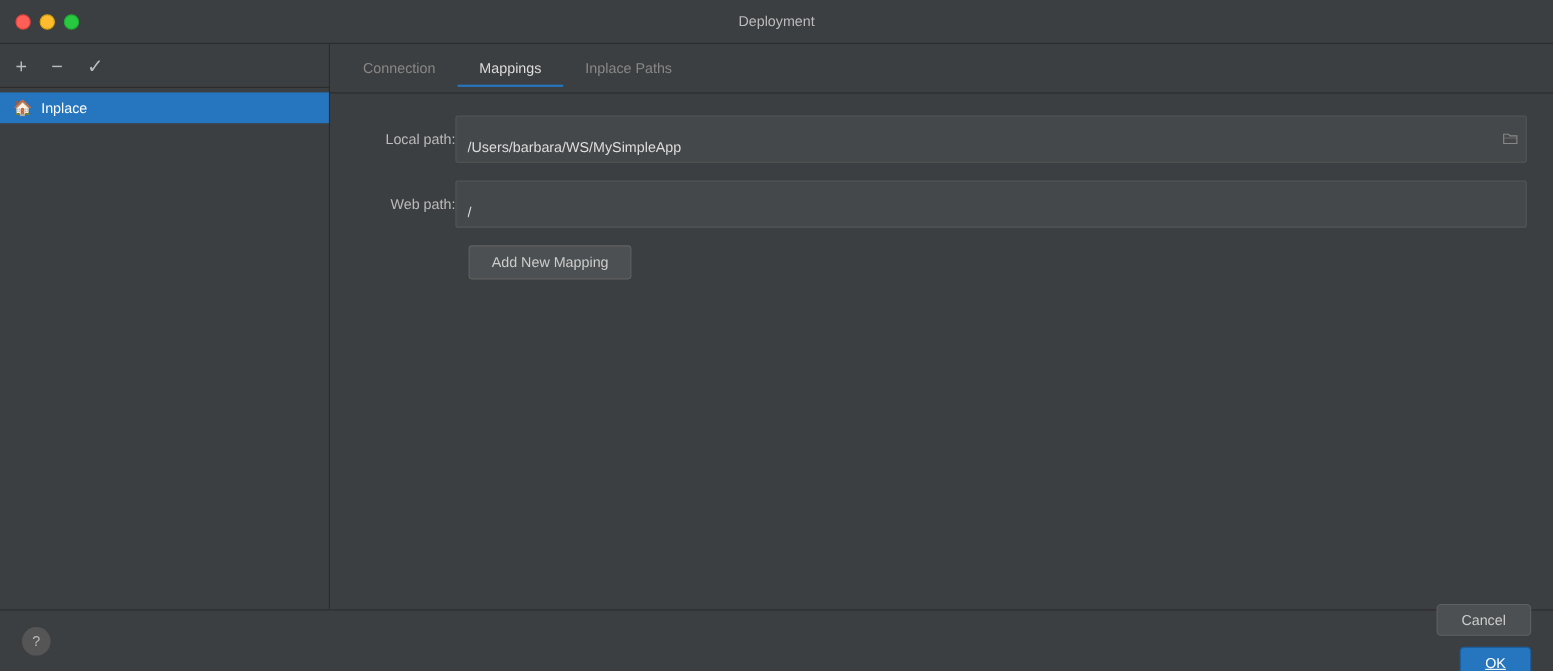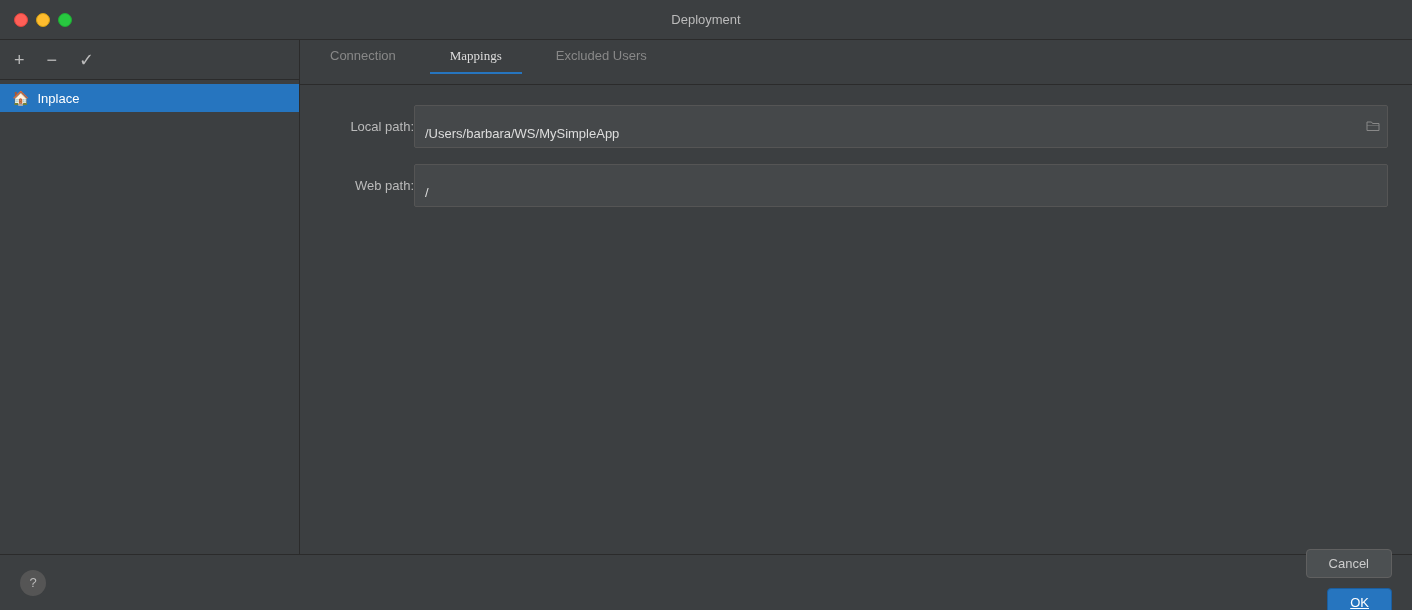--- a/index.html
+++ b/index.html
@@ -103,41 +103,40 @@
       flex: 1;
       background: #3c3f41;
       display: flex;
       flex-direction: column;
     }
 
     
     .tabs {
       display: flex;
       height: 45px;
-      align-items: flex-start;
+      align-items: center;
       padding: 0 10px;
       border-bottom: 1px solid #2b2b2b;
-      gap: 14px;
+      gap: 0;
     }
     .tab {
       padding: 8px 20px;
       font-size: 13px;
       color: #888888;
       cursor: pointer;
       border-bottom: 2px solid transparent;
       margin-bottom: -1px;
       background: none;
       border-left: none;
       border-right: none;
       border-top: none;
     }
     .tab.active {
       color: #dddddd;
       border-bottom: 2px solid #2675bf;
-      font-family: Liberation Serif, serif;
     }
 
     
     .content {
       flex: 1;
       padding: 20px 24px;
       display: flex;
       flex-direction: column;
       gap: 16px;
     }
@@ -284,21 +283,21 @@
   <div class="right-panel">
 
     <div class="tabs">
       <button class="tab">
         <span>Connection</span>
       </button>
       <button class="tab active">
         <span>Mappings</span>
       </button>
       <button class="tab">
-        <span>Excluded Users</span>
+        <span>Inplace Paths</span>
       </button>
     </div>
 
     <div class="content">
 
       <div class="form-row">
         <label class="form-label">Local path:</label>
         <div class="form-input-wrapper">
           <input class="form-input" type="text" value="/Users/barbara/WS/MySimpleApp" style="">
           <button class="folder-icon-btn">
@@ -311,20 +310,21 @@
       </div>
 
       <div class="form-row">
         <label class="form-label">Web path:</label>
         <div class="form-input-wrapper">
           <input class="form-input" type="text" value="/" style="">
         </div>
       </div>
 
 
+      <button class="add-mapping-btn">Add New Mapping</button>
 
     </div>
   </div>
 </div>
 
 <div class="footer">
   <div class="footer-left">
     <button class="help-btn">?</button>
   </div>
   <div class="footer-right">

